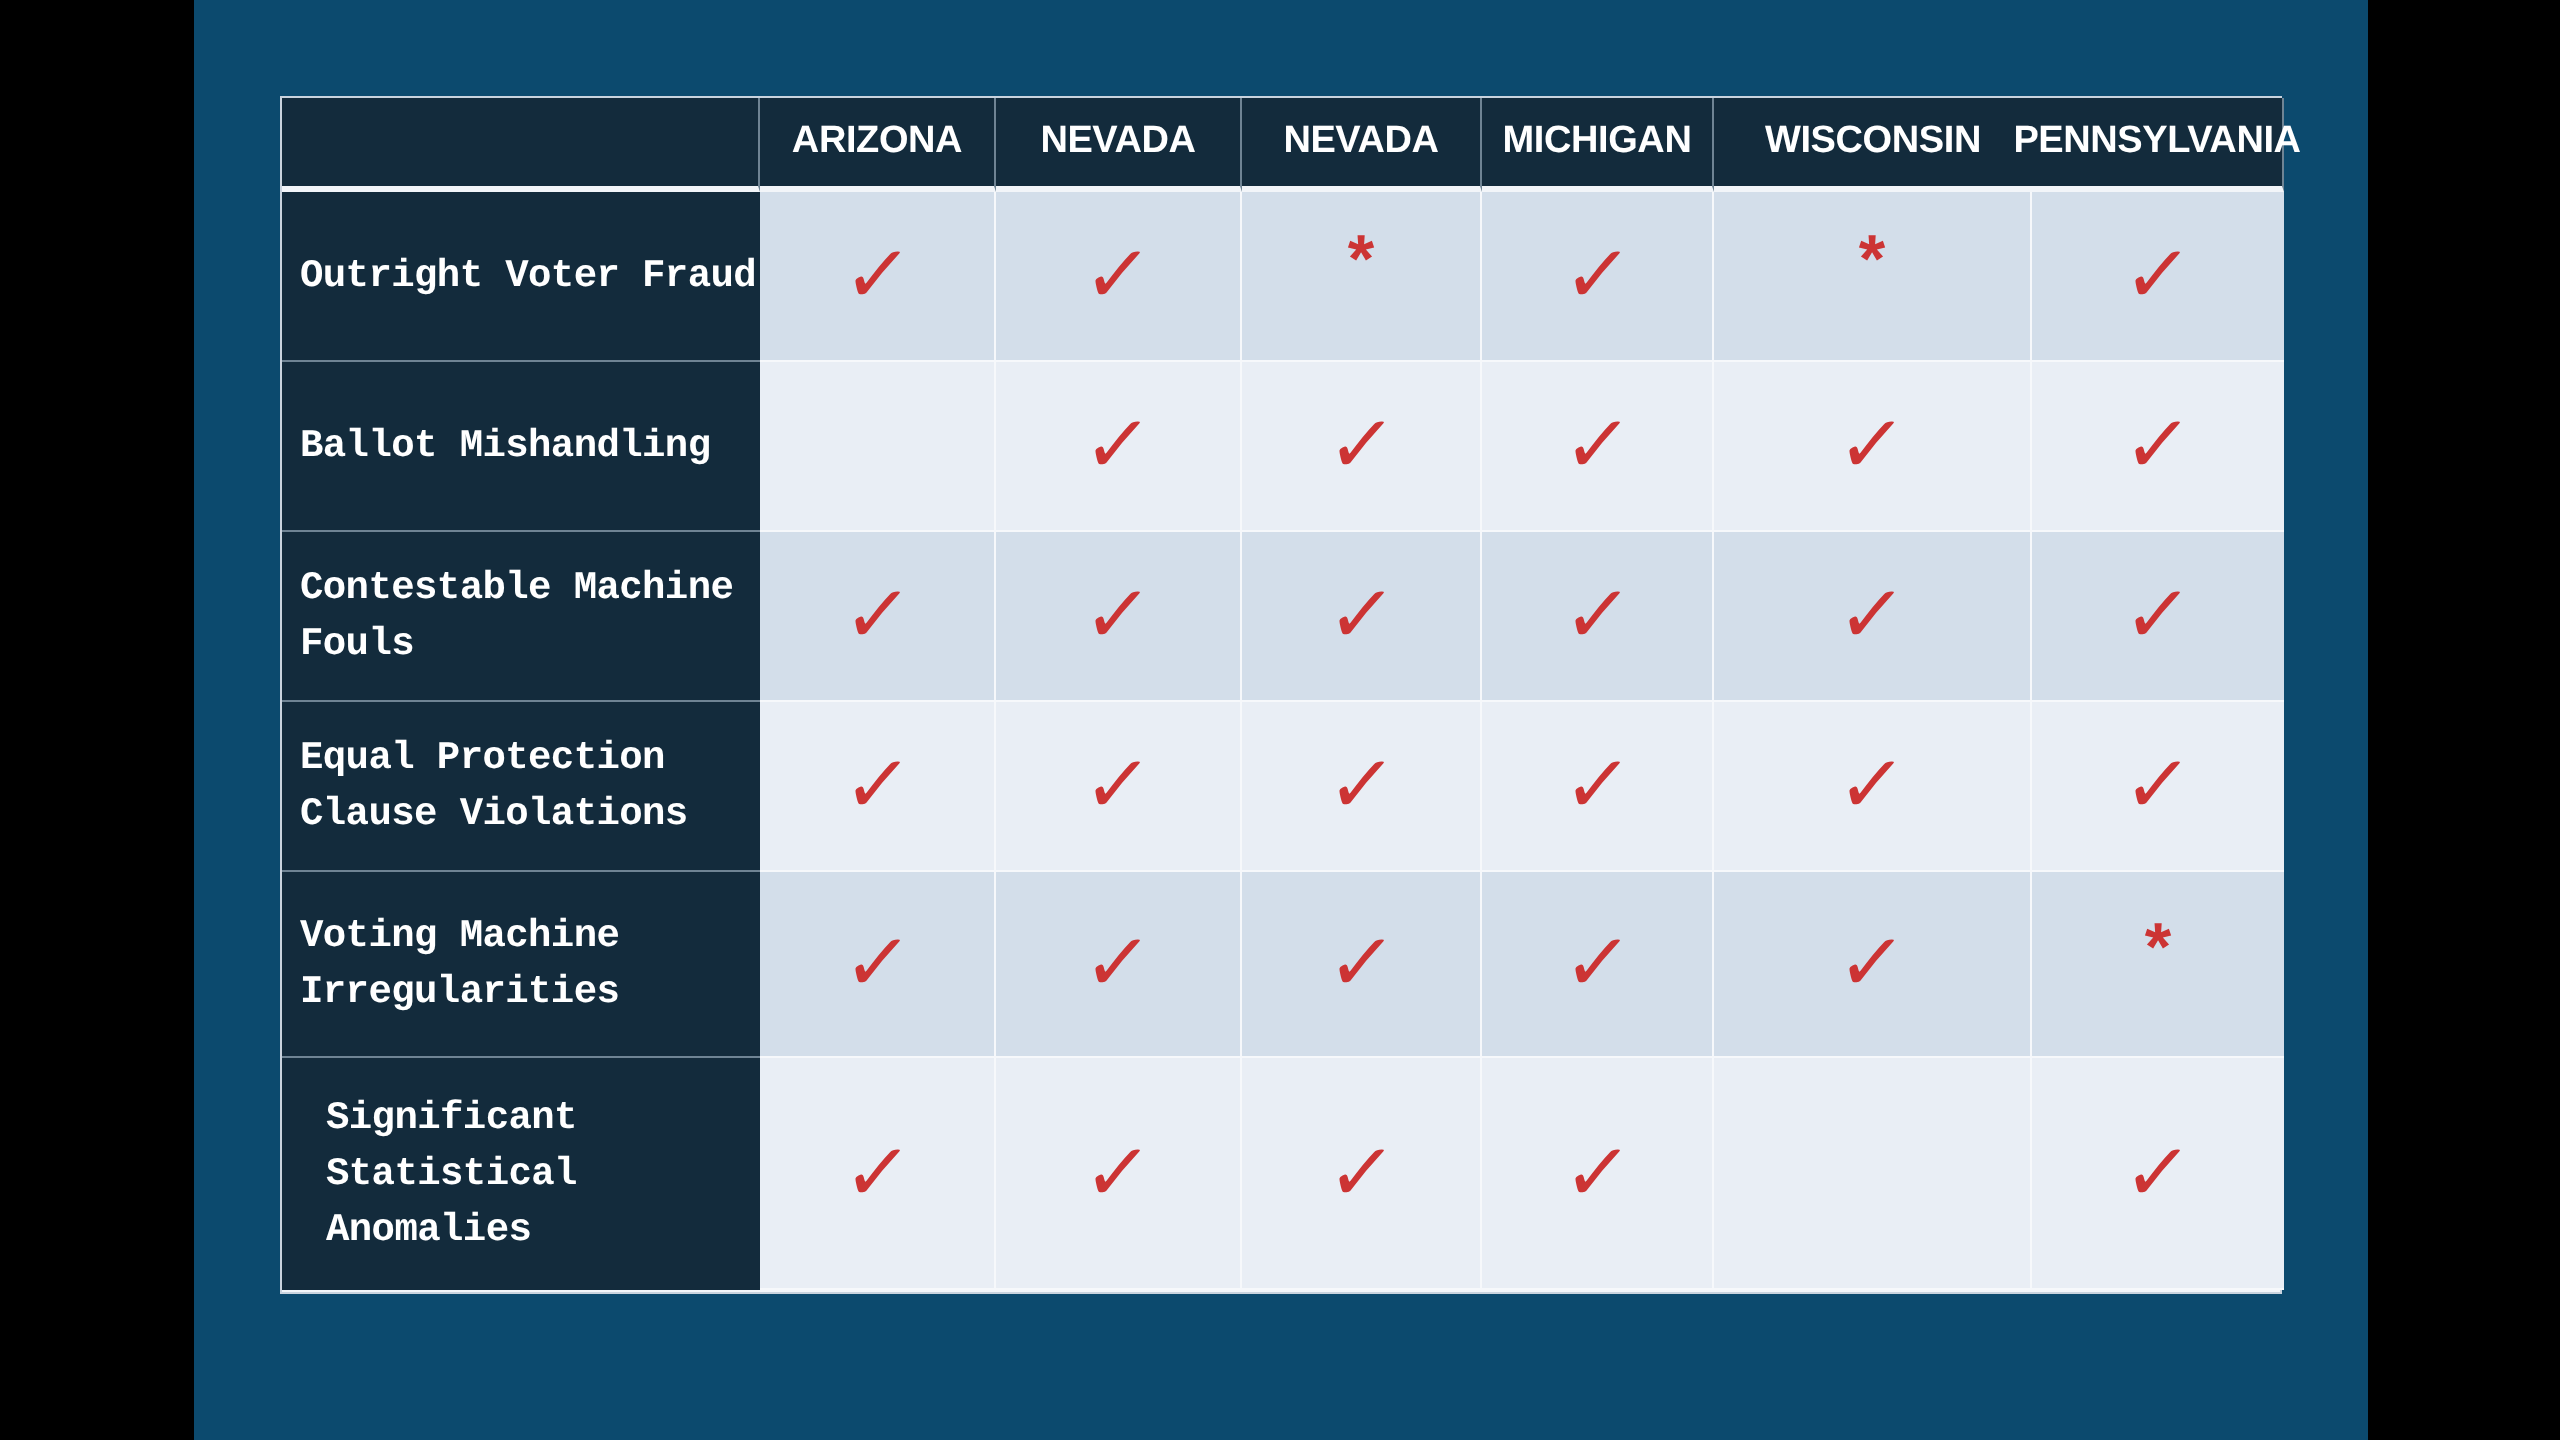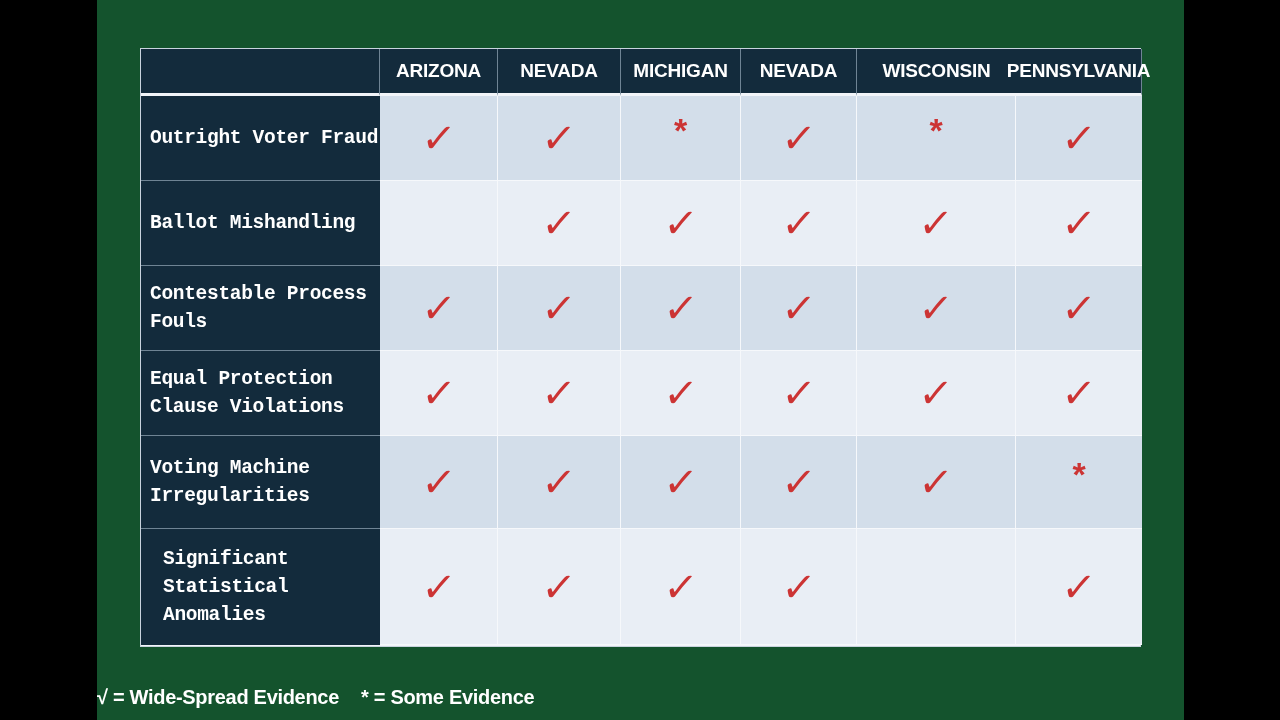--- a/index.html
+++ b/index.html
@@ -3,21 +3,21 @@
 <meta charset="utf-8">
 <style>
   html, body { margin: 0; padding: 0; }
   body {
     width: 1280px; height: 720px; background: #000000;
     position: relative; overflow: hidden;
     font-family: "Liberation Sans", "DejaVu Sans", sans-serif;
   }
   .slide {
     position: absolute; left: 97px; top: 0; width: 1087px; height: 720px;
-    background: #14532d;
+    background: #0c4a6e;
   }
   .grid {
     position: absolute; left: 43px; top: 48px; width: 1001px; height: 599px;
     display: grid;
     grid-template-columns: 239px 118px 123px 120px 116px 159px 126px;
     grid-template-rows: 47px 85px 85px 85px 85px 93px 116px;
     column-gap: 0; row-gap: 0;
     background: #F2F5F9;
     border: 1px solid #C9D3DE;
     box-sizing: border-box;
@@ -55,22 +55,22 @@
 </style>
 </head>
 <body>
 
 <div class="slide">
   <div class="grid" id="grid">
 
     <div class="hcell corner"></div>
     <div class="hcell">ARIZONA</div>
     <div class="hcell">NEVADA</div>
+    <div class="hcell">NEVADA</div>
     <div class="hcell">MICHIGAN</div>
-    <div class="hcell">NEVADA</div>
     <div class="hcell last">WISCONSIN</div>
     <div class="hcell">PENNSYLVANIA</div>
 
     <div class="rlabel">Outright Voter Fraud</div>
     <div class="cell row-odd">
         <span class="mark-check">✓</span>
       </div>
     <div class="cell row-odd">
         <span class="mark-check">✓</span>
       </div>
@@ -100,21 +100,21 @@
     <div class="cell row-even">
         <span class="mark-check">✓</span>
       </div>
     <div class="cell row-even">
         <span class="mark-check">✓</span>
       </div>
     <div class="cell row-even last">
         <span class="mark-check">✓</span>
       </div>
 
-    <div class="rlabel">Contestable Process Fouls</div>
+    <div class="rlabel">Contestable Machine Fouls</div>
     <div class="cell row-odd">
         <span class="mark-check">✓</span>
       </div>
     <div class="cell row-odd">
         <span class="mark-check">✓</span>
       </div>
     <div class="cell row-odd">
         <span class="mark-check">✓</span>
       </div>
     <div class="cell row-odd">
@@ -181,16 +181,13 @@
         <span class="mark-check">✓</span>
       </div>
     <div class="cell row-even">
         <span></span>
       </div>
     <div class="cell row-even last">
         <span class="mark-check">✓</span>
       </div>
   </div>
 
-  <div class="legend">
-    <span>√ = Wide-Spread Evidence</span><span class="gap"></span><span>* = Some Evidence</span>
-  </div>
 </div>
 
 </body></html>

